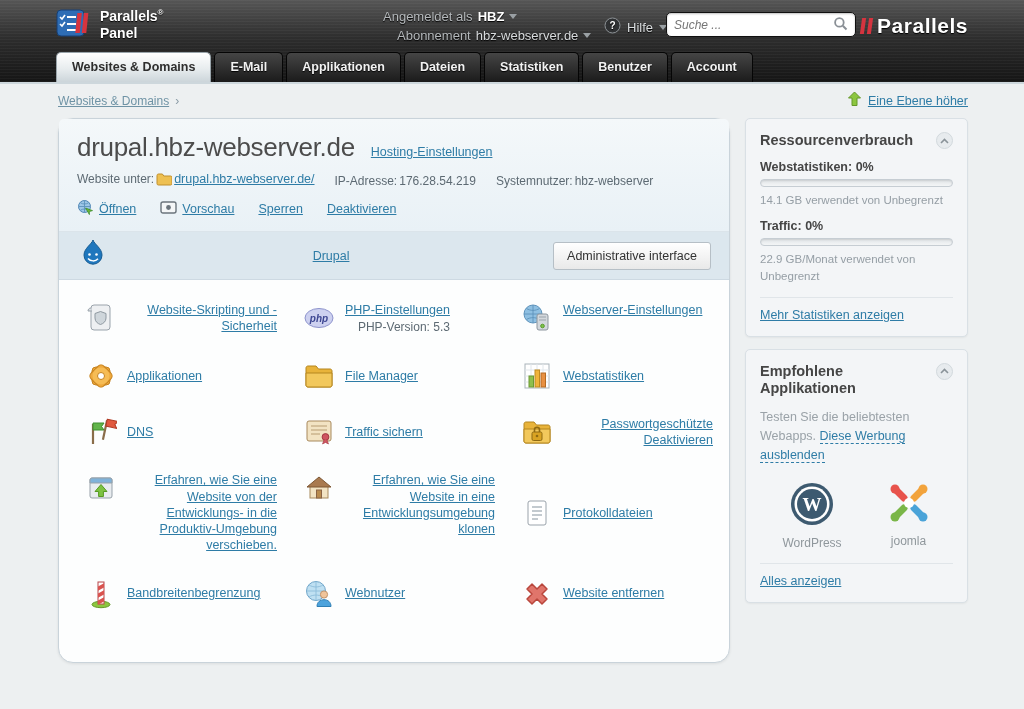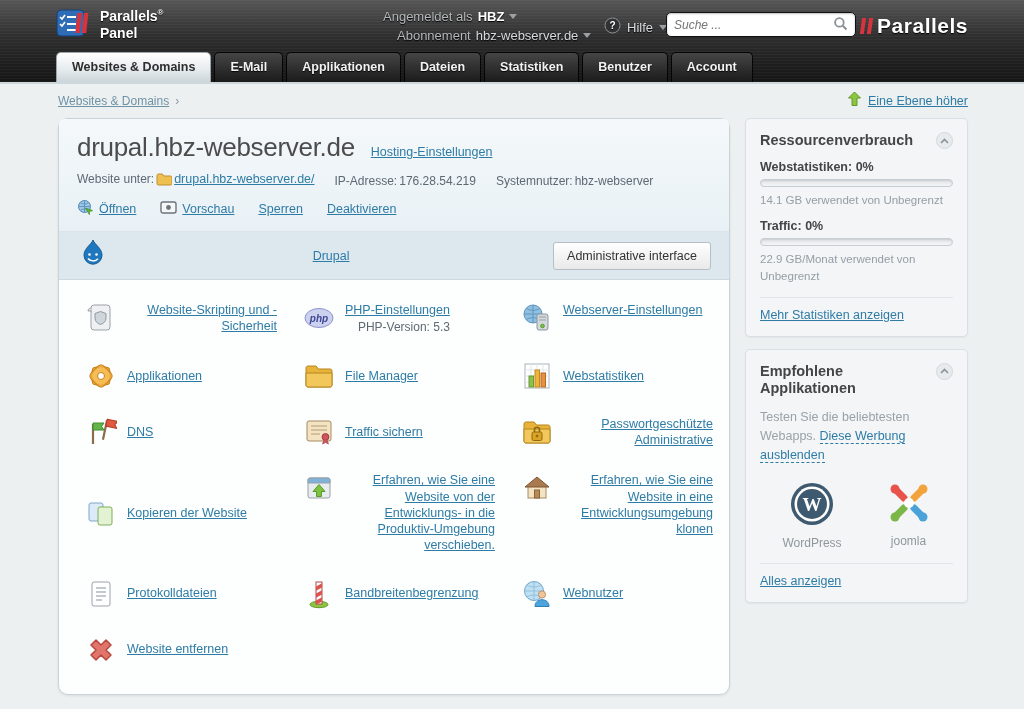--- a/index.html
+++ b/index.html
@@ -60,21 +60,21 @@
 
   
   .breadcrumb { position:absolute; top:94px; left:58px; font-size:12px; color:#8a9aa5; display:flex; gap:6px; align-items:center; }
   .breadcrumb a { color:#6f93a5; text-decoration:underline; }
   .up-level { position:absolute; top:91px; right:56px; display:flex; align-items:center; gap:6px; font-size:12.5px; }
   .up-level a { color:#2e7ca6; text-decoration:underline; }
 
   
   .main-panel {
     position:absolute; left:58px; top:118px; width:672px;
-    background:#fdfefe; border:1px solid #c9d3da; border-radius:10px;
+    background:#fdfefe; border:1px solid #c9d3da; border-radius:15px;
     box-shadow:0 1px 3px rgba(0,0,0,.08);
   }
   .panel-header {
     background:linear-gradient(#f4f8fa, #e9f1f6);
     border-bottom:1px solid #dbe4ea; border-radius:5px 5px 0 0;
     padding:13px 18px 12px;
   }
   .title-row { display:flex; align-items:baseline; gap:16px; }
   .domain-title { font-size:26px; font-weight:normal; color:#4c4c4c; letter-spacing:-.3px; }
   .tlink { color:#2e7ca6; text-decoration:underline; font-size:12.5px; }
@@ -392,32 +392,23 @@
     <div class="tool">
       <span class="ticon">
         <svg width="32" height="32" viewBox="0 0 32 32">
           <path d="M3 8c0-1.2.9-2 2-2h8l2.5 3H27c1.2 0 2 .9 2 2v14c0 1.2-.9 2-2 2H5c-1.2 0-2-.9-2-2z" fill="#e8b33a" stroke="#b5861f"></path>
           <path d="M3 13h26v12c0 1.2-.9 2-2 2H5c-1.2 0-2-.9-2-2z" fill="#f2c85c" stroke="#b5861f"></path>
           <rect x="11" y="16" width="10" height="8.5" rx="1.5" fill="#d9a323" stroke="#8f6a12"></rect>
           <path d="M13.5 16v-2.3a2.5 2.5 0 0 1 5 0V16" fill="none" stroke="#8f6a12" stroke-width="1.6"></path>
           <circle cx="16" cy="20" r="1.3" fill="#8f6a12"></circle>
         </svg>
       </span>
-      <span class="txt"><a>Passwortgeschützte Administrative</a></span>
-    </div>
-
-    <div class="tool center">
-      <span class="ticon">
-        <svg width="32" height="32" viewBox="0 0 32 32">
-          <rect x="4" y="6" width="14" height="18" rx="2" fill="#dcebf7" stroke="#7fa7c9"></rect>
-          <rect x="13" y="10" width="14" height="18" rx="2" fill="#e4f2d4" stroke="#7fae58"></rect>
-        </svg>
-      </span>
-      <span class="txt"><a>Kopieren der Website</a></span>
-    </div>
+      <span class="txt"><a>Passwortgeschützte Deaktivieren</a></span>
+    </div>
+
 
     <div class="tool">
       <span class="ticon">
         <svg width="32" height="32" viewBox="0 0 32 32">
           <rect x="5" y="6" width="22" height="20" rx="2" fill="#e8ecef" stroke="#97a1a9"></rect>
           <path d="M5 8c0-1.2.9-2 2-2h18c1.2 0 2 .9 2 2v3H5z" fill="#7fb2d9" stroke="#97a1a9"></path>
           <path d="M16 12.5l6 7h-3.6v5h-4.8v-5H10z" fill="#7dc242" stroke="#569a22"></path>
         </svg>
       </span>
       <span class="txt"><a>Erfahren, wie Sie eine Website von der Entwicklungs- in die Produktiv-Umgebung verschieben.</a></span>

